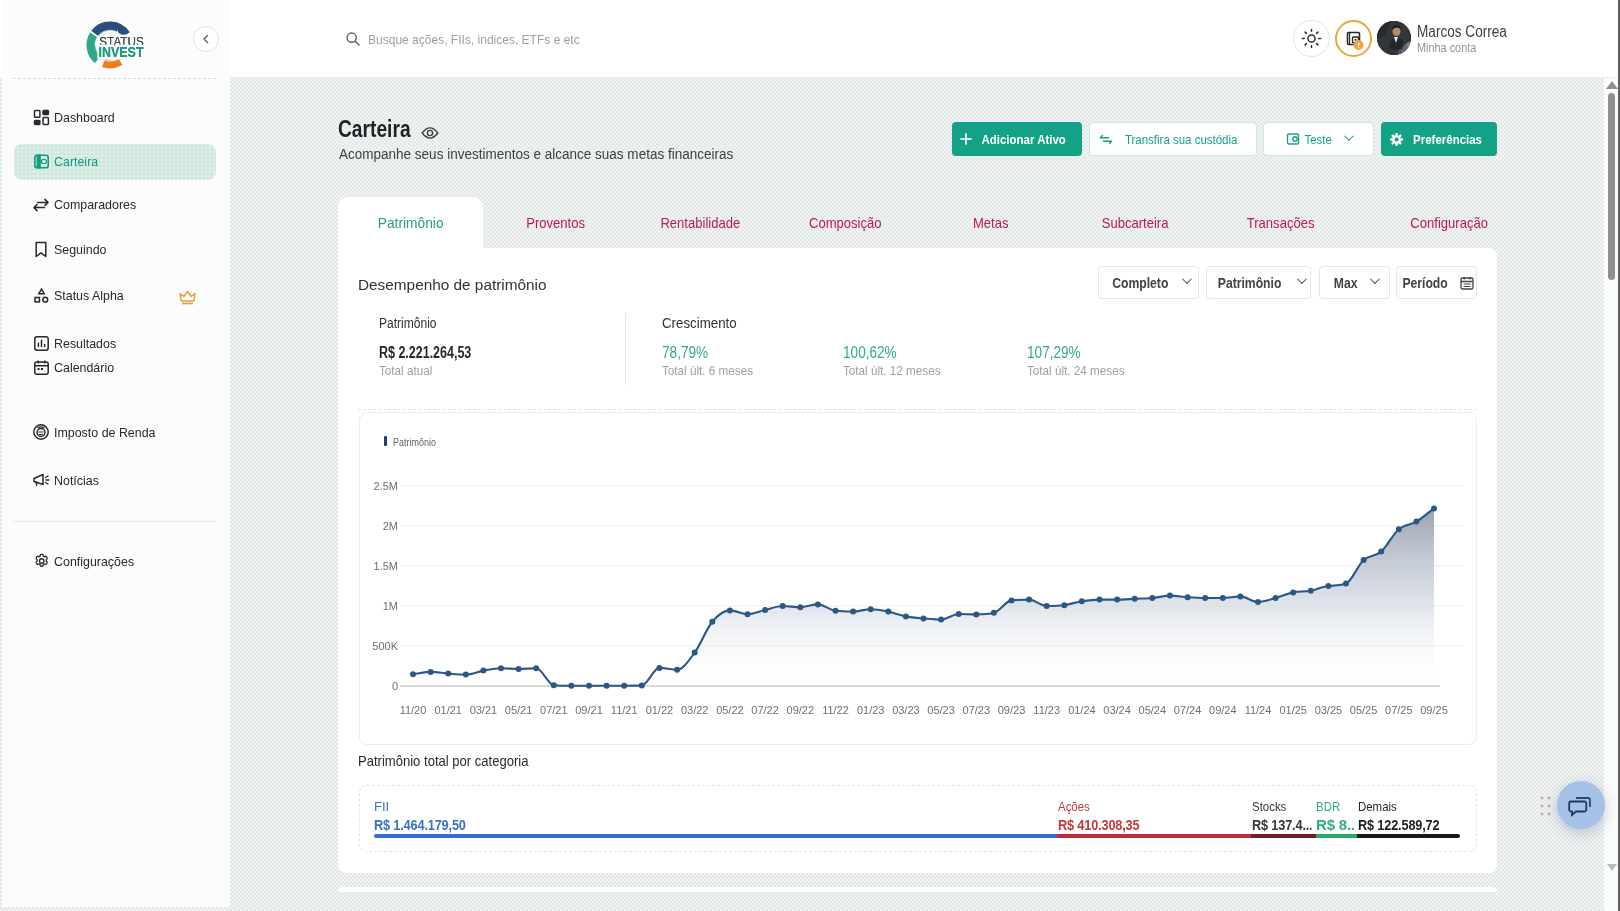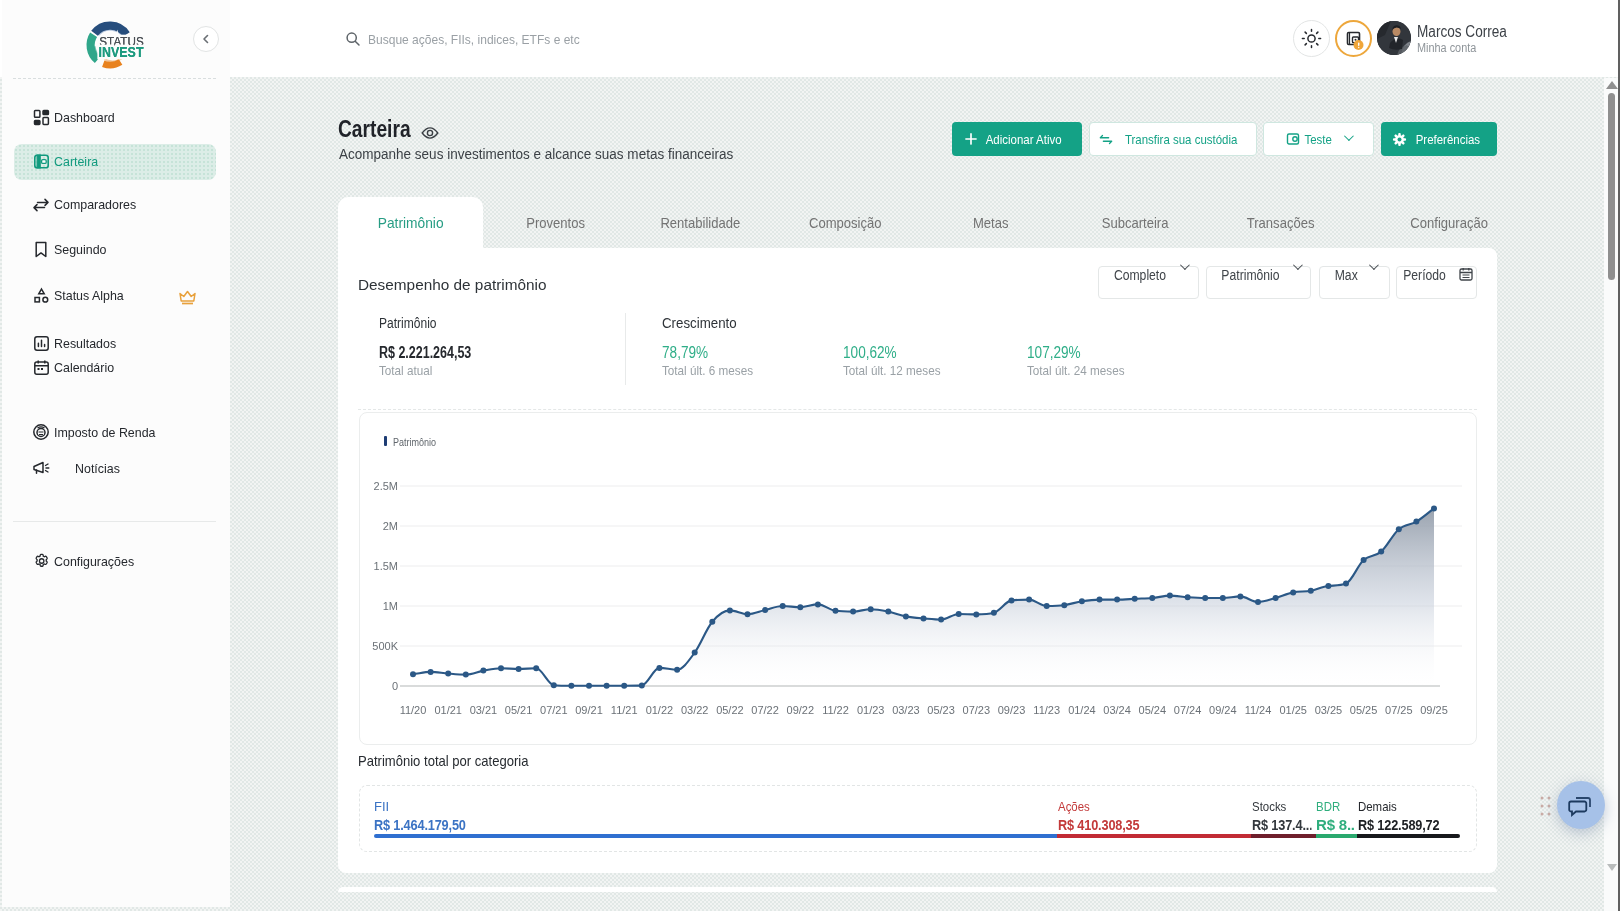--- a/index.html
+++ b/index.html
@@ -26,29 +26,29 @@
   .navitem .ic { width:18px; display:flex; justify-content:center; margin-right:3.5px; flex:0 0 auto; }
   .navlabel { white-space:nowrap; display:inline-block; transform:scaleX(0.92); transform-origin:left; }
 
   #activeitem { left:14px; width:202px; top:144px; height:36px; background-color:#dcede7; background-image:radial-gradient(#c6e3d8 1px, transparent 1.1px); background-size:4px 4px; border-radius:8px; }
 
   .hr-dot { border-top:1px dashed #d9dedf; }
   .hr-solid { border-top:1px solid #e7e9e9; }
 
   
   .btn { position:absolute; top:122px; height:34px; border-radius:4px; display:flex; align-items:center; justify-content:center; font-size:13.5px; }
-  .btn-fill { background:#14a286; color:#fff; font-weight:normal; }
+  .btn-fill { background:#14a286; color:#fff; font-weight:bold; }
   .btn-line { background:#fff; border:1px solid #cfe7e0; color:#14a286; }
 
   
-  .tab { position:absolute; top:197px; height:51px; width:145px; color:#737373; font-size:14.5px; display:flex; align-items:center; justify-content:center; }
+  .tab { position:absolute; top:197px; height:51px; width:145px; color:#be185d; font-size:14.5px; display:flex; align-items:center; justify-content:center; }
   #tab-active { left:338px; background:#fff; border-radius:10px 10px 0 0; color:#279d84; }
 
   
-  .sel { position:absolute; top:266px; height:33px; border:1px solid #e4e7e7; border-radius:4px; background:#fff; color:#3f4449; font-size:14px; display:flex; align-items:flex-start; justify-content:center; }
+  .sel { position:absolute; top:266px; height:33px; border:1px solid #e4e7e7; border-radius:4px; background:#fff; color:#3f4449; font-size:14px; display:flex; align-items:center; justify-content:center;font-weight:bold; }
   .caret { width:7px; height:7px; border-right:1.5px solid #4a4f54; border-bottom:1.5px solid #4a4f54; transform:rotate(45deg) translateY(-2px); margin-left:10px; margin-top:-4px; flex:0 0 auto; }
 
   .lbl { color:#2e3338; font-size:14px; }
   .sub { color:#9aa1a6; font-size:13px; }
   .green { color:#2fae88; font-size:16px; white-space:nowrap; }
 
   #panel { left:338px; top:248px; width:1159px; height:625px; background:#fff; border-radius:0 8px 8px 8px; }
   #chartcard { left:359px; top:412px; width:1118px; height:333px; border:1px solid #ebeded; border-radius:8px; background:#fff; }
   #catcard { left:359px; top:785px; width:1118px; height:67px; border:1px dashed #e2e5e5; border-radius:8px; background:#fff; }
   #bottomstrip { left:338px; top:887px; width:1159px; height:4.5px; background:#fff; border-radius:8px 8px 0 0; }
@@ -182,21 +182,21 @@
           <g stroke="#25282d" stroke-width="1.5" fill="none">
             <circle cx="9" cy="9" r="7.2"></circle>
             <circle cx="9" cy="9.5" r="4"></circle>
             <path d="M5.5 5 Q9 2.8 12.5 5" stroke-width="1.3"></path>
             <path d="M6.5 9 h5 M7 11.5 h4" stroke-width="1.1"></path>
           </g>
         </svg>
       </span>
       <span class="navlabel">Imposto de Renda</span>
     </div>
-<div class="navitem" style="top:460px;gap:21px; ">
+<div class="navitem" style="top:472px; ">
       <span class="ic">
         <svg width="18" height="16" viewBox="0 0 18 16">
           <g stroke="#25282d" stroke-width="1.5" fill="none" stroke-linejoin="round">
             <path d="M2 6.5 L11 2.5 V12.5 L2 9.5 Z"></path>
             <path d="M4.5 10 v3.2" stroke-linecap="round"></path>
             <path d="M13.5 5.5 l2.5 -1.5 M14 8 h2.8 M13.5 10.5 l2.5 1.5" stroke-linecap="round" stroke-width="1.4"></path>
           </g>
         </svg>
       </span>
       <span class="navlabel">Notícias</span>

